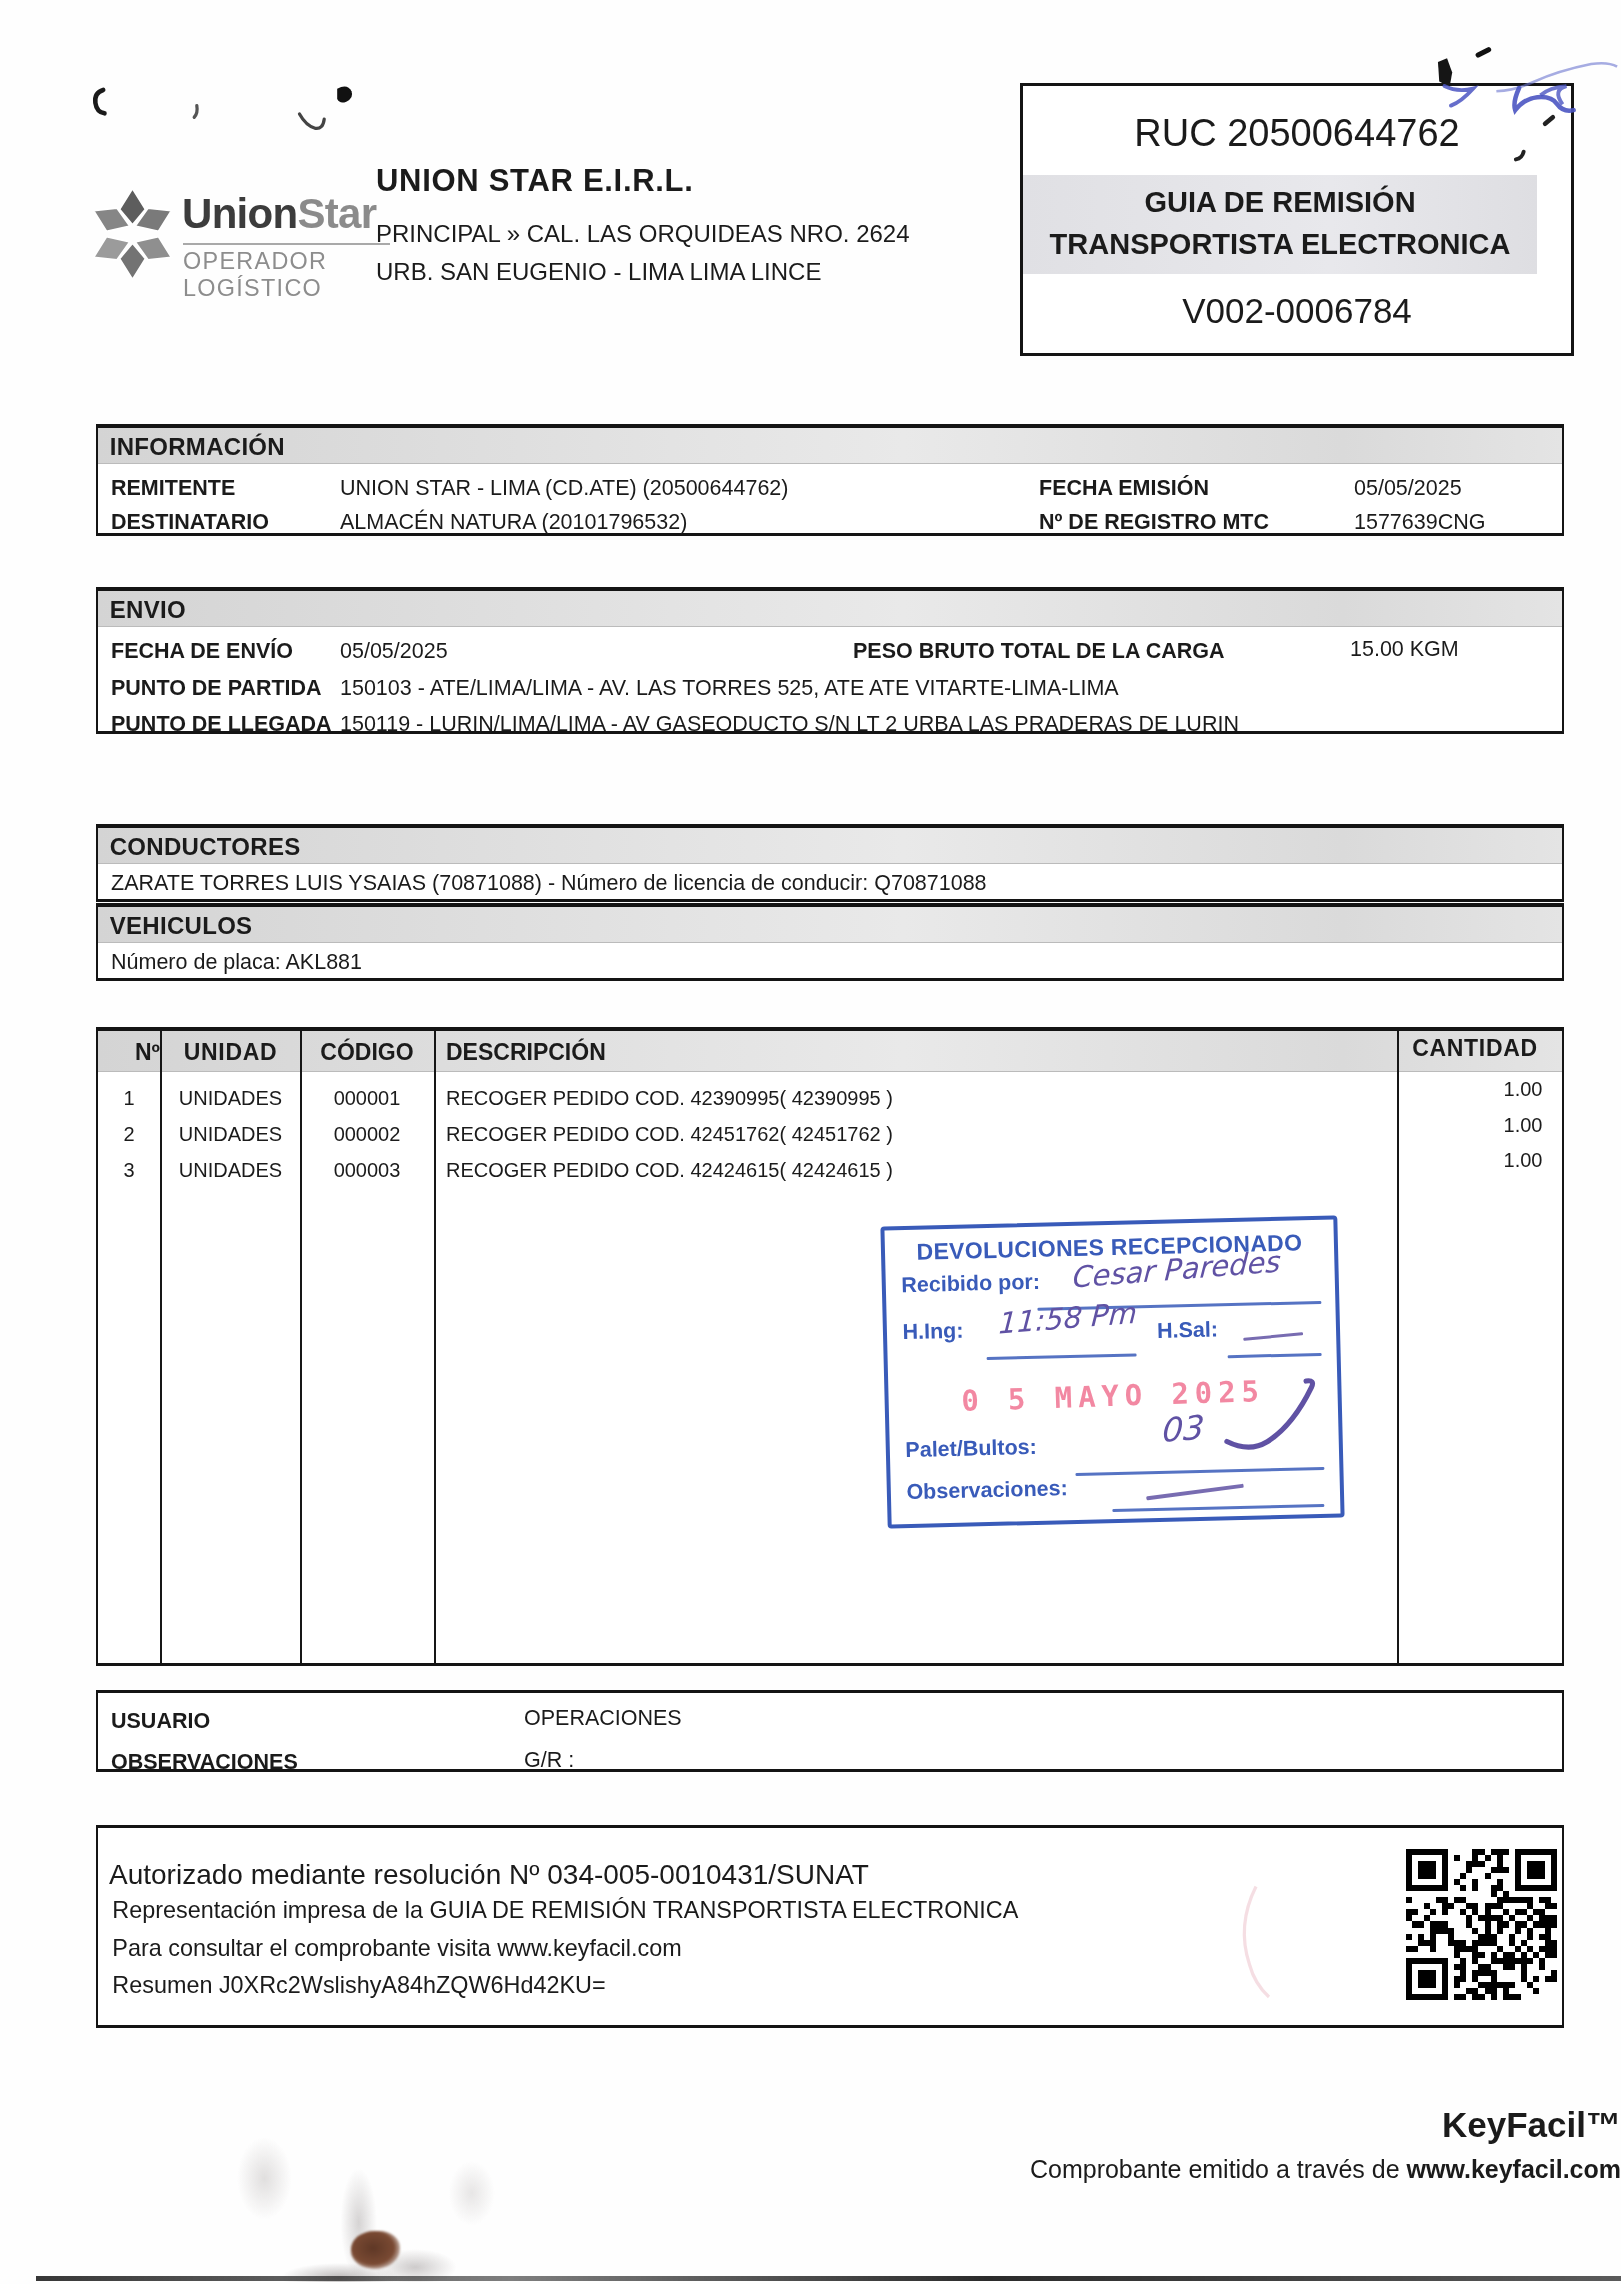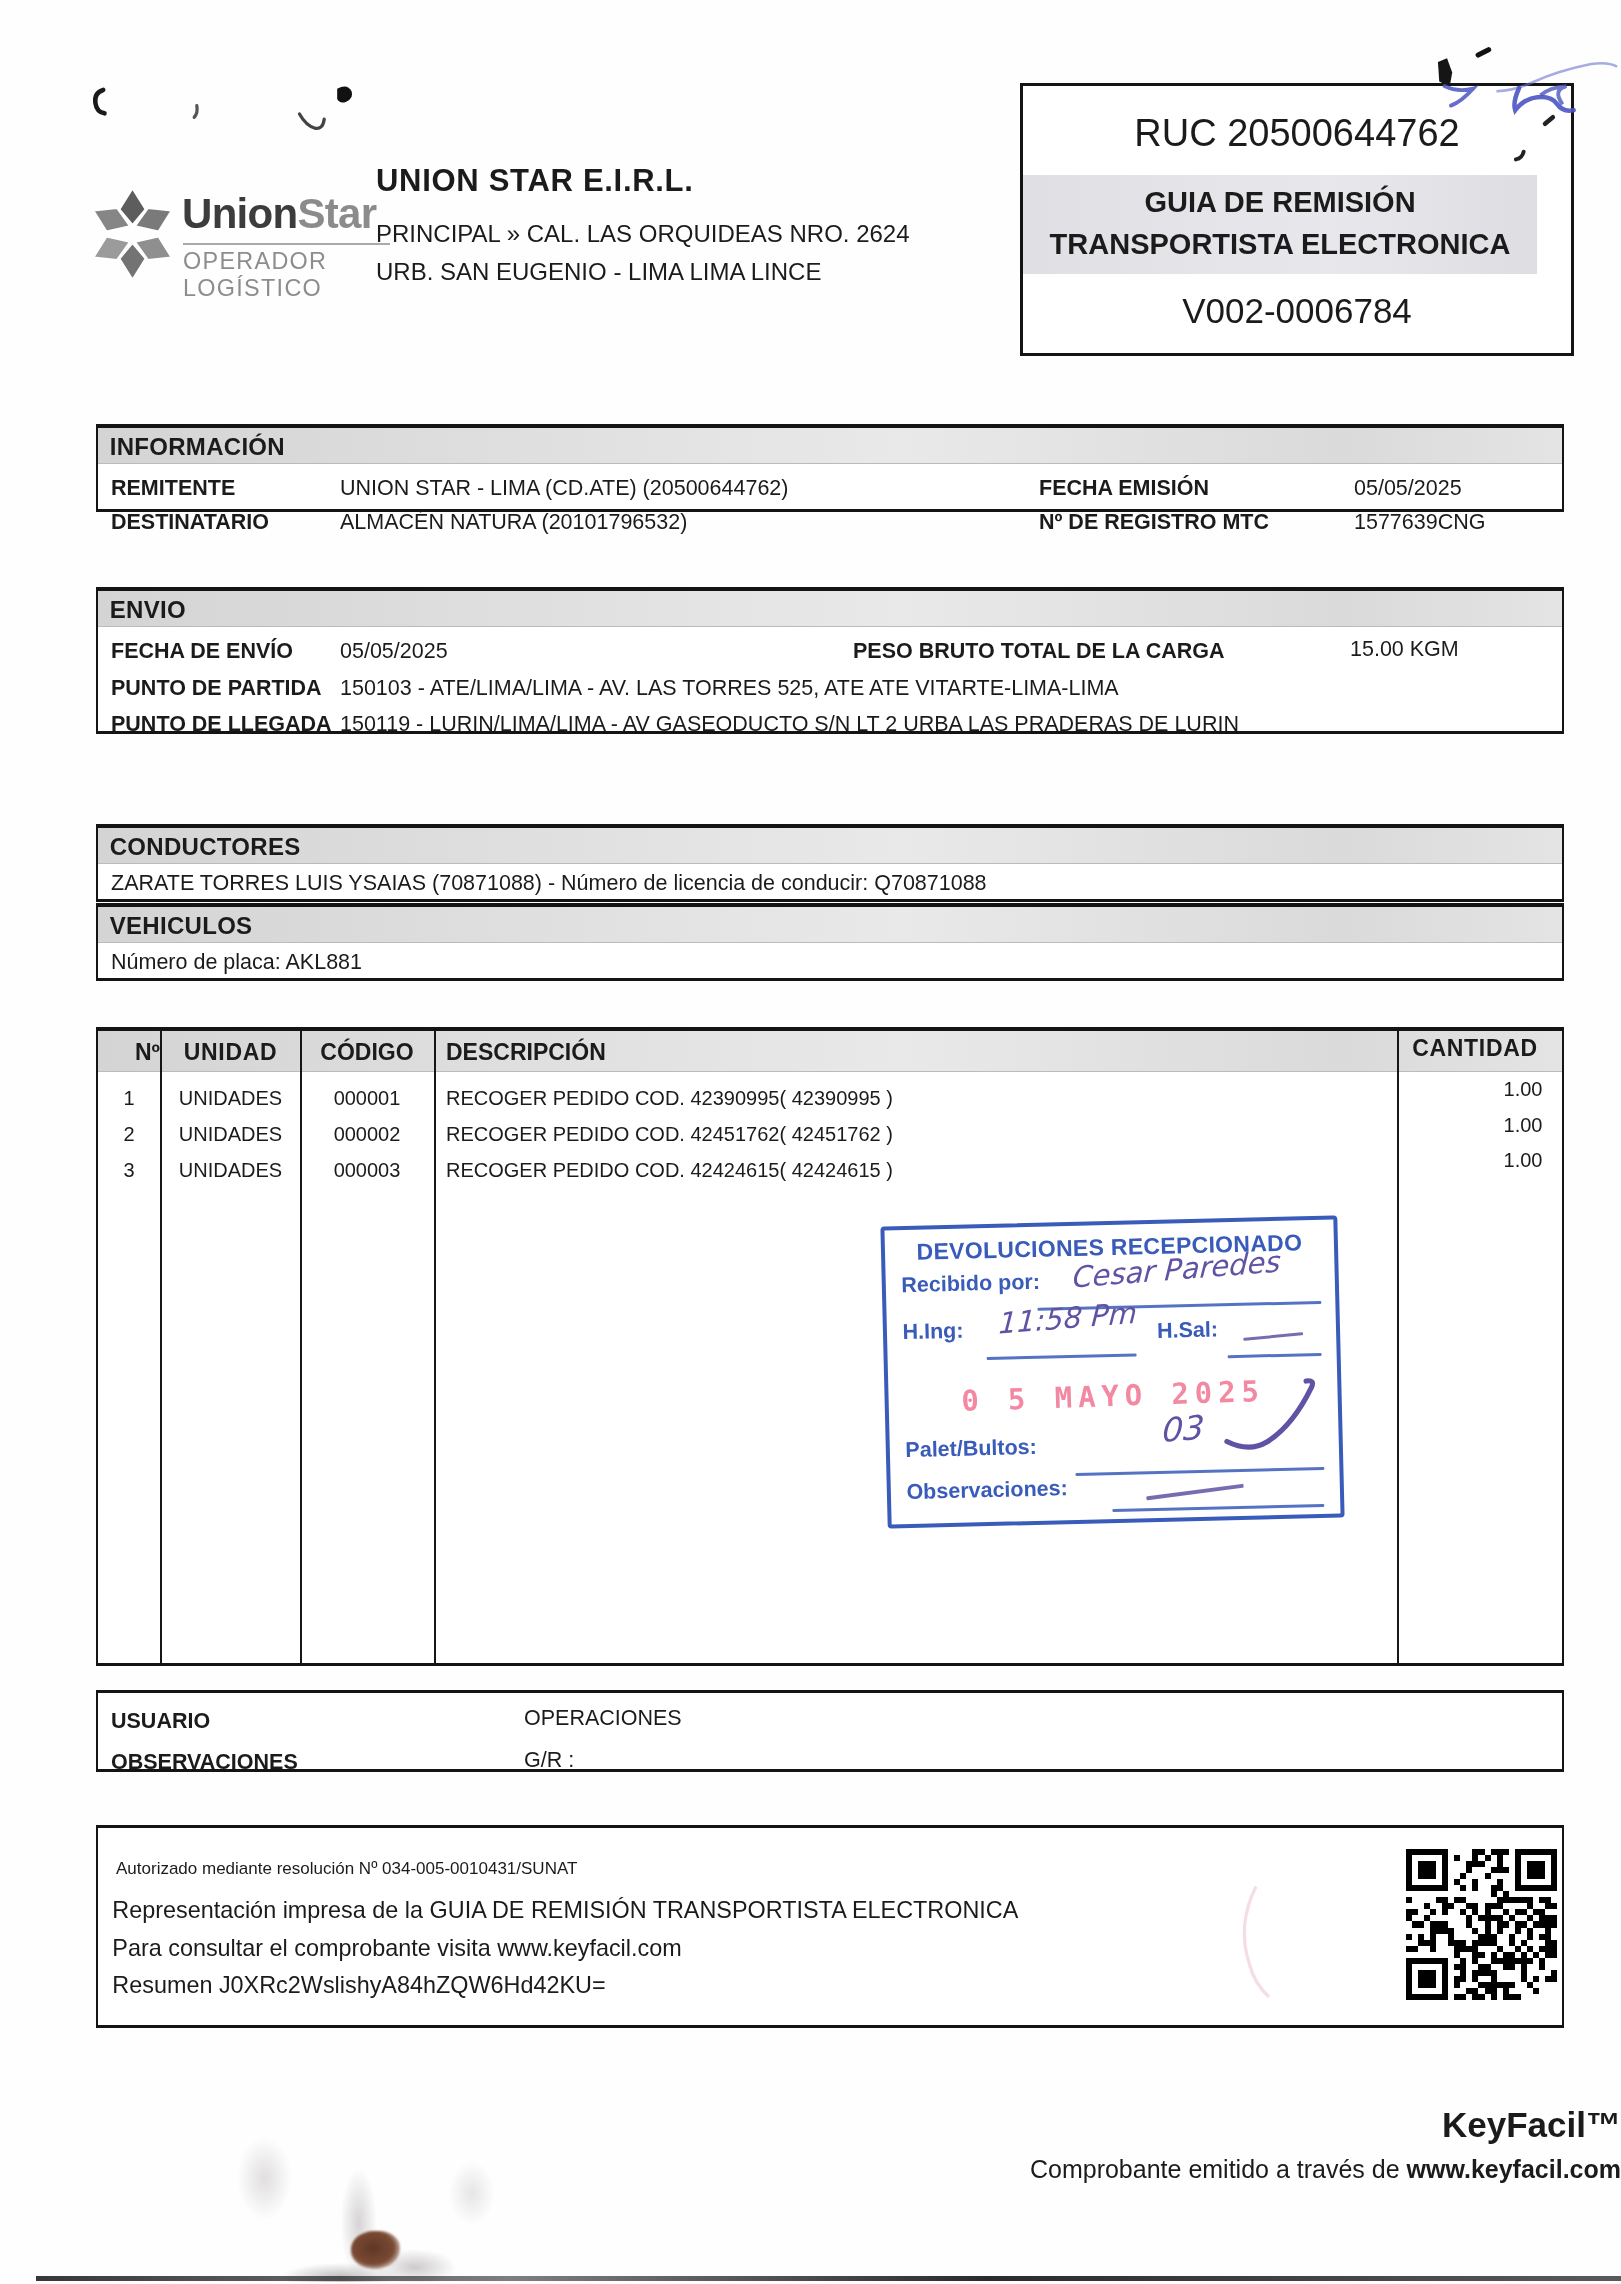--- a/index.html
+++ b/index.html
@@ -82,21 +82,21 @@
     <path d="M60,55 l14,-6 l8,22 l-4,22 l-16,-8 z" fill="#151515"></path>
     <path d="M122,44 l16,-8" stroke="#111" stroke-width="8" stroke-linecap="round"></path>
     <path d="M70,92 q20,10 44,4 q-18,20 -34,26" stroke="#4b55c2" stroke-width="6" fill="none" stroke-linecap="round" opacity=".85"></path>
     <path d="M150,100 q30,-2 56,-14 q40,-18 90,-28 q26,-4 40,4" stroke="#6b74cf" stroke-width="4" fill="none" opacity=".6"></path>
     <path d="M185,95 q-10,22 -6,34 q14,-18 34,-20 q22,-2 30,10 q10,14 26,10" stroke="#4b55c2" stroke-width="7" fill="none" stroke-linecap="round" opacity=".9"></path>
     <path d="M252,120 q-16,-22 6,-28 q-26,2 -40,14" stroke="#4b55c2" stroke-width="6" fill="none" opacity=".8"></path>
     <path d="M225,150 l12,-10" stroke="#222" stroke-width="7" stroke-linecap="round"></path>
     <path d="M180,205 q10,-2 12,-12" stroke="#222" stroke-width="6" fill="none" stroke-linecap="round"></path>
   </svg>
 
-  <div class="sec" style="top:424px;height:88px;">
+  <div class="sec" style="top:424px;height:112px;">
     <div class="band">
         <span>INFORMACIÓN</span>
       </div>
     <div class="fld lbl" style="left:13px;top:48px;">REMITENTE</div>
     <div class="fld" style="left:242px;top:48px;">UNION STAR - LIMA (CD.ATE) (20500644762)</div>
     <div class="fld lbl" style="left:941px;top:48px;">FECHA EMISIÓN</div>
     <div class="fld" style="left:1256px;top:48px;">05/05/2025</div>
     <div class="fld lbl" style="left:13px;top:82px;">DESTINATARIO</div>
     <div class="fld" style="left:242px;top:82px;">ALMACÉN NATURA (20101796532)</div>
     <div class="fld lbl" style="left:941px;top:82px;">Nº DE REGISTRO MTC</div>
@@ -192,21 +192,21 @@
   </div>
 
   <div class="sec" style="top:1690px;height:82px;border-top-width:3.9px;">
     <div class="fld lbl" style="left:13px;top:15.6px;">USUARIO</div>
     <div class="fld" style="left:426px;top:13px;">OPERACIONES</div>
     <div class="fld lbl" style="left:13px;top:57px;">OBSERVACIONES</div>
     <div class="fld" style="left:426px;top:55px;">G/R :</div>
   </div>
 
   <div class="sec" style="top:1825px;height:203px;border-top-width:3.3px;border-bottom-width:3.3px;">
-    <div class="fld" style="left:18px;top:31px;font-size:17px;">Autorizado mediante resolución Nº 034-005-0010431/SUNAT</div>
+    <div class="fld" style="left:11px;top:31px;font-size:28px;">Autorizado mediante resolución Nº 034-005-0010431/SUNAT</div>
     <div class="fld" style="left:14.3px;top:69px;font-size:23.4px;">Representación impresa de la GUIA DE REMISIÓN TRANSPORTISTA ELECTRONICA</div>
     <div class="fld" style="left:14.3px;top:107px;font-size:23.4px;">Para consultar el comprobante visita www.keyfacil.com</div>
     <div class="fld" style="left:14.3px;top:144px;font-size:23.4px;">Resumen J0XRc2WslishyA84hZQW6Hd42KU=</div>
     <div class="abs" style="left:1308px;top:21px;width:151px;height:151px;">
       <svg id="qr-svg" width="151" height="151" viewBox="0 0 25 25" shape-rendering="crispEdges">
           <rect x="0" y="0" width="25" height="25" fill="#ffffff"></rect>
           <rect x="11" y="0" width="1" height="1" fill="#000"></rect>
           <rect x="12" y="0" width="1" height="1" fill="#000"></rect>
           <rect x="14" y="0" width="1" height="1" fill="#000"></rect>
           <rect x="15" y="0" width="1" height="1" fill="#000"></rect>

